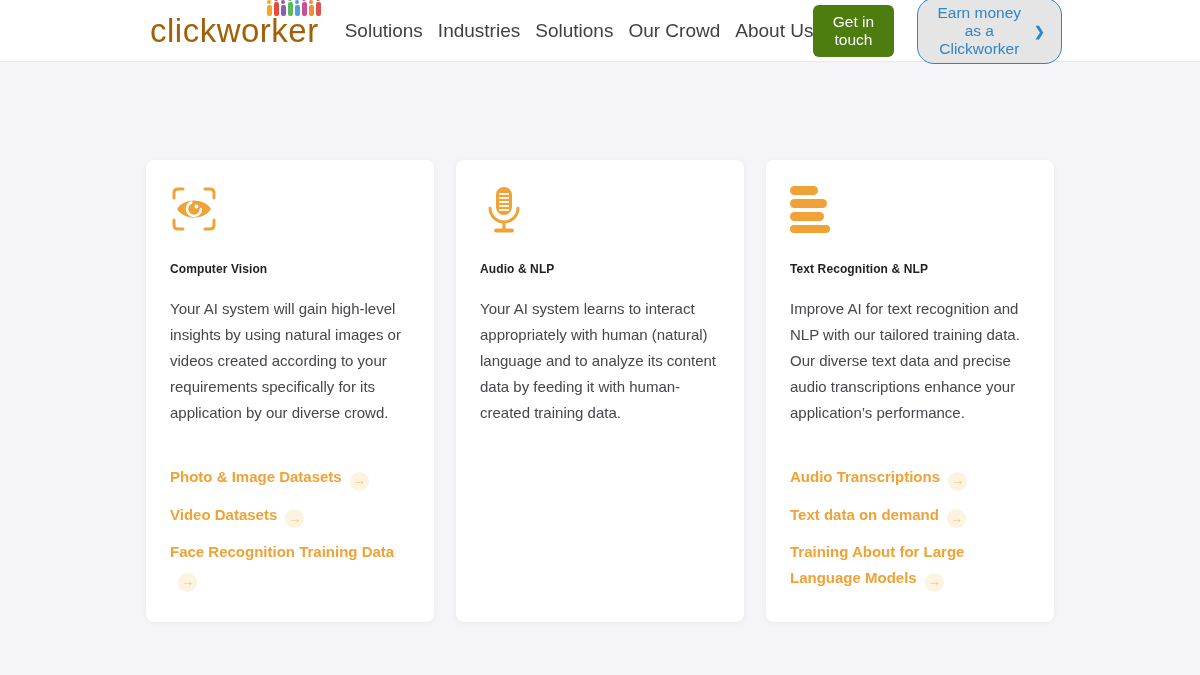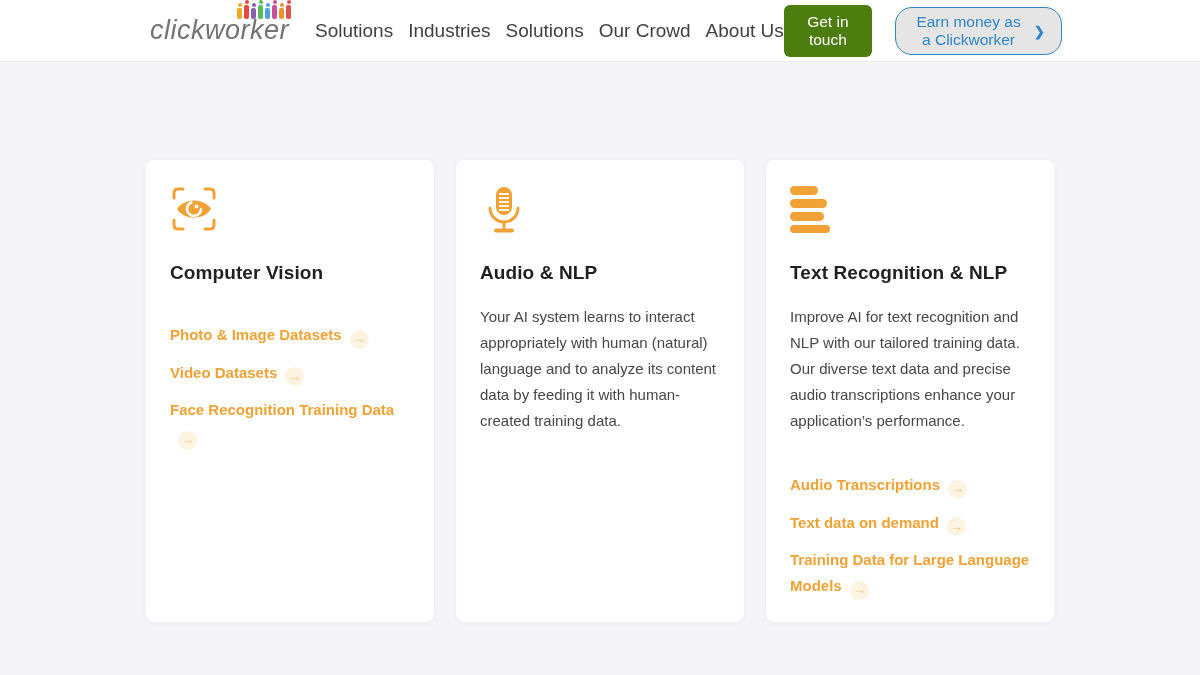--- a/index.html
+++ b/index.html
@@ -9,23 +9,22 @@
   
   .header {
     position:relative; height:62px; background:#ffffff;
     border-bottom:1px solid #e9e9ef;
     display:flex; align-items:center;
     padding:0 138px 0 150px;
     z-index:5;
   }
   .logo { position:relative; display:flex; align-items:flex-end; cursor:pointer; }
   .logo-text {
-    font-size:27px; color:#737373; letter-spacing:.5px; font-weight:400;
+    font-size:33px; color:#a16207; letter-spacing:.5px; font-weight:400;
     line-height:1;
-    font-style:italic;
   }
   .logo-people {
     position:absolute; right:-2px; top:-14px;
     display:flex; align-items:flex-end; gap:2px; height:16px;
   }
   .figure {
     position:relative; display:inline-block; width:5px; height:11px;
     border-radius:2px; background:currentColor;
   }
   .figure:nth-child(even){ height:14px; }
@@ -68,21 +67,21 @@
     margin-top:98px;
     display:flex; justify-content:center; gap:22px;
   }
   .card {
     width:288px; height:462px; background:#ffffff; border-radius:8px;
     box-shadow:0 1px 5px rgba(25,25,55,.05);
     padding:25px 24px;
   }
   .card-icon { height:48px; margin-bottom:29px; }
   .card-title {
-    font-size:19px; font-weight:700; color:#1f1f24; letter-spacing:.1px;
+    font-size:12px; font-weight:700; color:#1f1f24; letter-spacing:.1px;
     margin-bottom:20px;
   }
   .card-desc {
     font-size:15px; line-height:26px; color:#46464c;
   }
   .card-links { margin-top:38px; list-style:none; }
   .card-link {
     margin-bottom:11px; line-height:26px;
     font-size:15px; font-weight:700; color:#f0a236; cursor:pointer;
   }
@@ -142,20 +141,21 @@
         <path d="M4 13 V8 Q4 4 8 4 H13" stroke="#f0a236" stroke-width="3" stroke-linecap="round" fill="none"></path>
         <path d="M35 4 H40 Q44 4 44 8 V13" stroke="#f0a236" stroke-width="3" stroke-linecap="round" fill="none"></path>
         <path d="M44 35 V40 Q44 44 40 44 H35" stroke="#f0a236" stroke-width="3" stroke-linecap="round" fill="none"></path>
         <path d="M13 44 H8 Q4 44 4 40 V35" stroke="#f0a236" stroke-width="3" stroke-linecap="round" fill="none"></path>
         <path d="M7 24 C14 12.5 34 12.5 41 24 C34 35.5 14 35.5 7 24 Z" fill="#f0a236"></path>
         <circle cx="24" cy="24" r="7" stroke="#ffffff" stroke-width="2.6" fill="none" stroke-dasharray="30 14" stroke-linecap="round"></circle>
         <circle cx="26.5" cy="21.5" r="2" fill="#ffffff"></circle>
       </svg>
     </div>
     <div class="card-title">Computer Vision</div>
+    <div class="card-desc">Your AI system will gain high-level insights by using natural images or videos created according to your requirements specifically for its application by our diverse crowd.</div>
     <ul class="card-links">
       <li class="card-link">
         <span>Photo &amp; Image Datasets</span><span class="link-arrow">→</span>
       </li>
       <li class="card-link">
         <span>Video Datasets</span><span class="link-arrow">→</span>
       </li>
       <li class="card-link">
         <span>Face Recognition Training Data</span><span class="link-arrow">→</span>
       </li>
@@ -192,18 +192,18 @@
     <div class="card-title">Text Recognition &amp; NLP</div>
     <div class="card-desc">Improve AI for text recognition and NLP with our tailored training data. Our diverse text data and precise audio transcriptions enhance your application’s performance.</div>
     <ul class="card-links">
       <li class="card-link">
         <span>Audio Transcriptions</span><span class="link-arrow">→</span>
       </li>
       <li class="card-link">
         <span>Text data on demand</span><span class="link-arrow">→</span>
       </li>
       <li class="card-link">
-        <span>Training Data for Large Language Models</span><span class="link-arrow">→</span>
+        <span>Training About for Large Language Models</span><span class="link-arrow">→</span>
       </li>
     </ul>
   </div>
 
 </div>
 
 </body></html>

